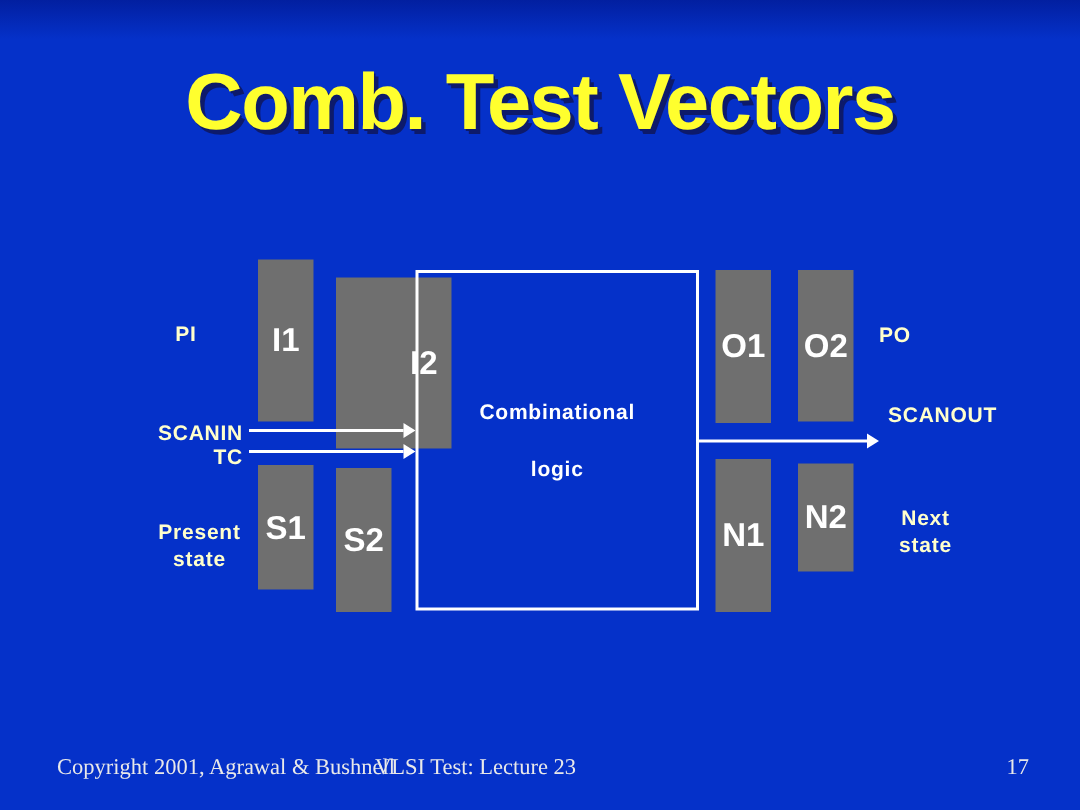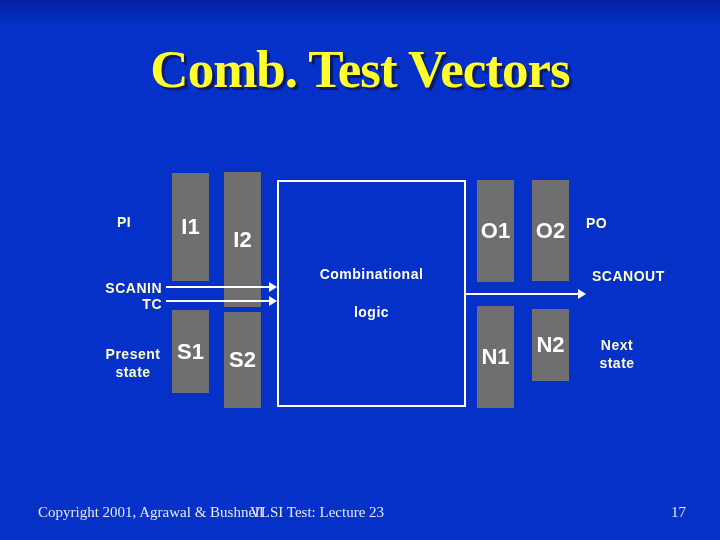--- a/index.html
+++ b/index.html
@@ -6,29 +6,29 @@
   body{font-family:"Liberation Sans",sans-serif;}
   .slide{
     position:relative;width:720px;height:540px;overflow:hidden;
     background:linear-gradient(180deg,#021fa0 0px,#0531c9 26px,#0531c9 100%);
   }
   .title{
     position:absolute;left:0;top:42px;width:720px;height:56px;
     text-align:center;font-size:53px;line-height:54px;font-weight:bold;
     letter-spacing:-1px;color:#ffff2e;
     text-shadow:3px 3px 0 #0d1a6b,1px 1px 0 #0d1a6b;
-    font-family:Liberation Serif, serif;
+    font-family:Liberation Sans, sans-serif;
   }
   .bar{
     position:absolute;width:37px;background:#6f6f6f;
     display:flex;align-items:center;justify-content:center;
     color:#ffffff;font-weight:bold;font-size:22px;
   }
   .bar-i1{left:172px;top:173px;height:108px;}
-  .bar-i2{left:224px;top:172px;height:135px;}
+  .bar-i2{left:224px;top:185px;height:114px;padding-left:40px;}
   .bar-s1{left:172px;top:310px;height:83px;}
   .bar-s2{left:224px;top:312px;height:96px;}
   .bar-o1{left:477px;top:180px;height:102px;}
   .bar-o2{left:532px;top:180px;height:101px;}
   .bar-n1{left:477px;top:306px;height:102px;}
   .bar-n2{left:532px;top:309px;height:72px;}
   .logic-box{
     position:absolute;left:277px;top:180px;width:189px;height:227px;
     border:2px solid #ffffff;box-sizing:border-box;
   }

